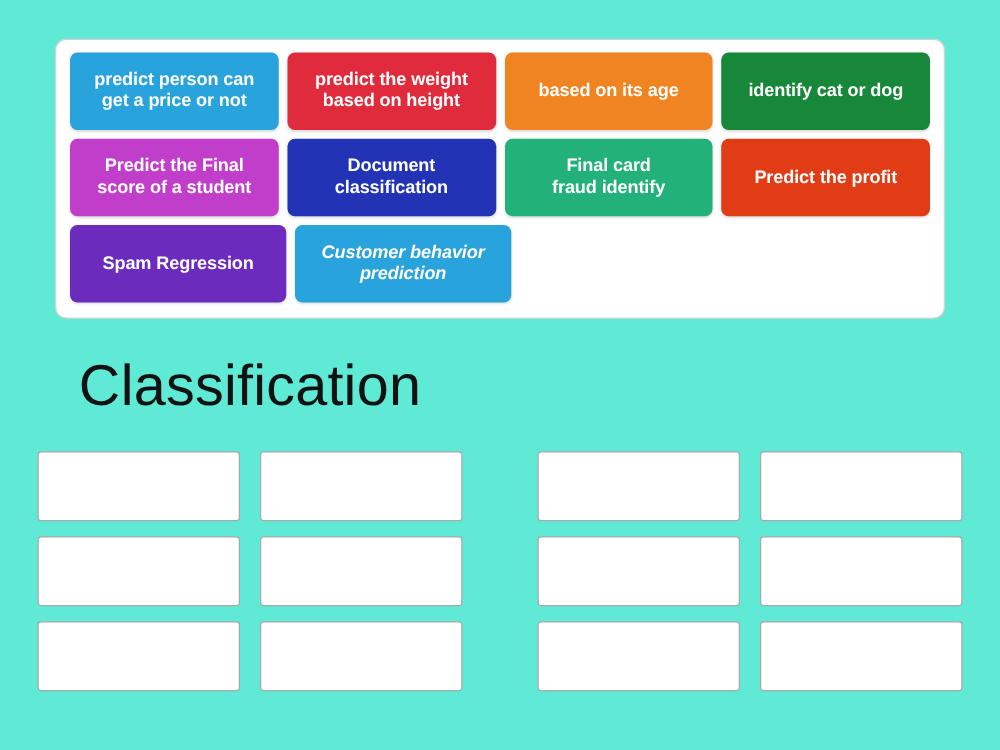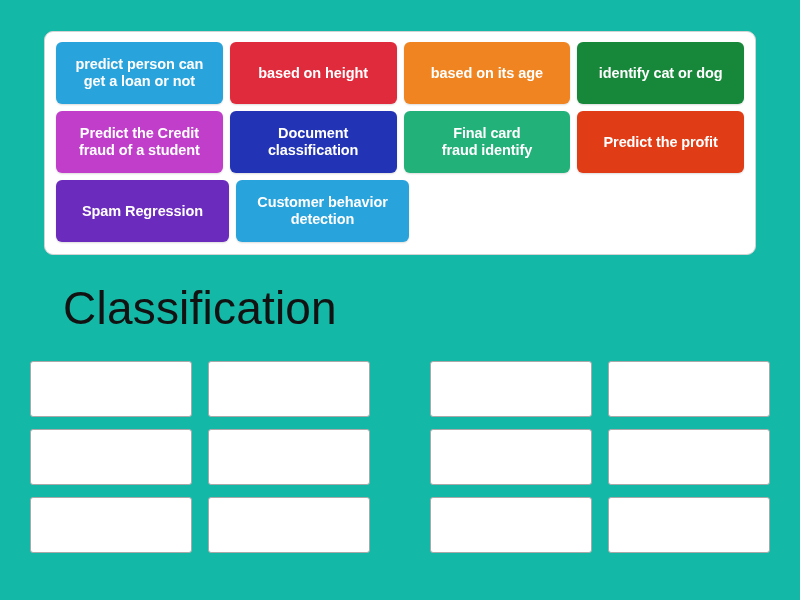--- a/index.html
+++ b/index.html
@@ -11,21 +11,21 @@
     height: 600px;
     background: #ffffff;
     font-family: "Liberation Sans", sans-serif;
     overflow: hidden;
   }
 
   #app {
     position: relative;
     width: 800px;
     height: 600px;
-    background: #14b8a6;
+    background: #5eead4;
   }
 
   
   .tile-bank {
     position: absolute;
     left: 44px;
     top: 31px;
     width: 712px;
     height: 224px;
     background: #ffffff;
@@ -108,45 +108,46 @@
 <body>
 
 <div id="app">
 
   <div class="tile-bank">
 
     <div class="tile-row">
       <div class="tile" style="background-color: rgb(41, 163, 220);">
         <div>
           <span>predict person can</span>
-          <span>get a loan or not</span>
+          <span>get a price or not</span>
         </div>
       </div>
       <div class="tile" style="background-color: rgb(224, 43, 60);">
         <div>
+          <span>predict the weight</span>
           <span>based on height</span>
         </div>
       </div>
       <div class="tile" style="background-color: rgb(239, 132, 33);">
         <div>
           <span>based on its age</span>
         </div>
       </div>
       <div class="tile" style="background-color: rgb(23, 135, 58);">
         <div>
           <span>identify cat or dog</span>
         </div>
       </div>
     </div>
 
     <div class="tile-row">
       <div class="tile" style="background-color: rgb(193, 62, 203);">
         <div>
-          <span>Predict the Credit</span>
-          <span>fraud of a student</span>
+          <span>Predict the Final</span>
+          <span>score of a student</span>
         </div>
       </div>
       <div class="tile" style="background-color: rgb(34, 51, 181);">
         <div>
           <span>Document</span>
           <span>classification</span>
         </div>
       </div>
       <div class="tile" style="background-color: rgb(34, 177, 121);">
         <div>
@@ -160,24 +161,24 @@
         </div>
       </div>
     </div>
 
     <div class="tile-row">
       <div class="tile" style="background-color: rgb(107, 43, 189);">
         <div>
           <span>Spam Regression</span>
         </div>
       </div>
-      <div class="tile" style="background-color: rgb(41, 163, 220);">
+      <div class="tile" style="background-color: rgb(41, 163, 220); font-style: italic;">
         <div>
           <span>Customer behavior</span>
-          <span>detection</span>
+          <span>prediction</span>
         </div>
       </div>
     </div>
 
   </div>
 
   <div class="headings">
     <div class="heading-col">Classification</div>
   </div>
 

